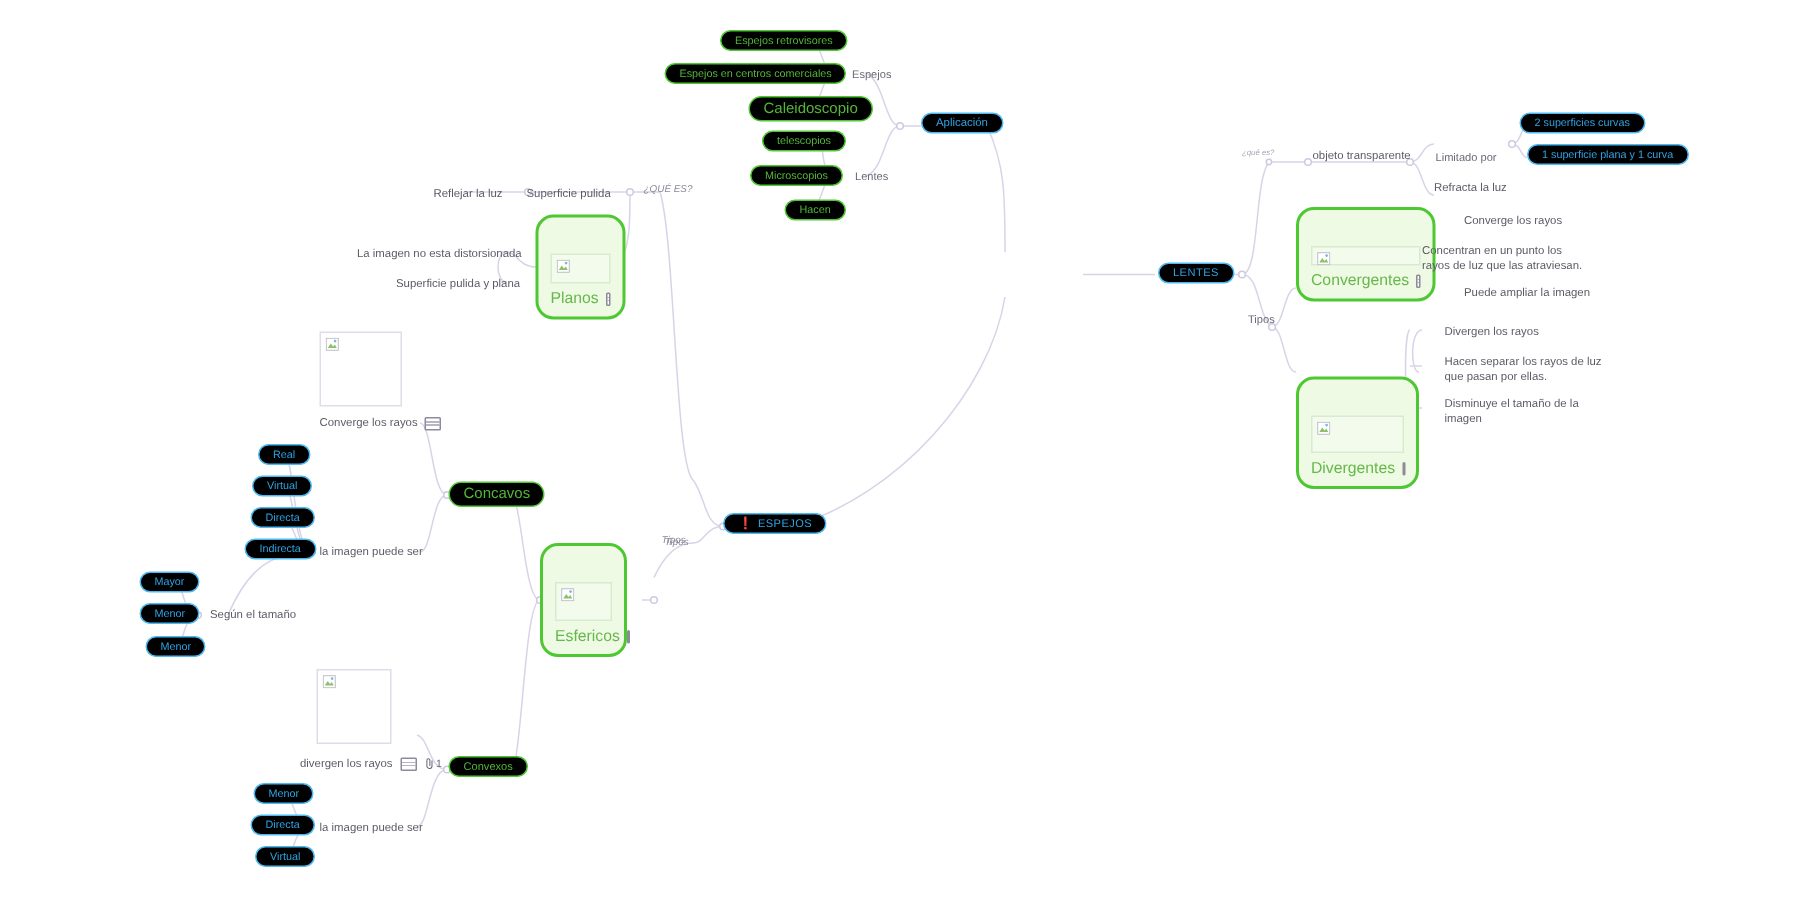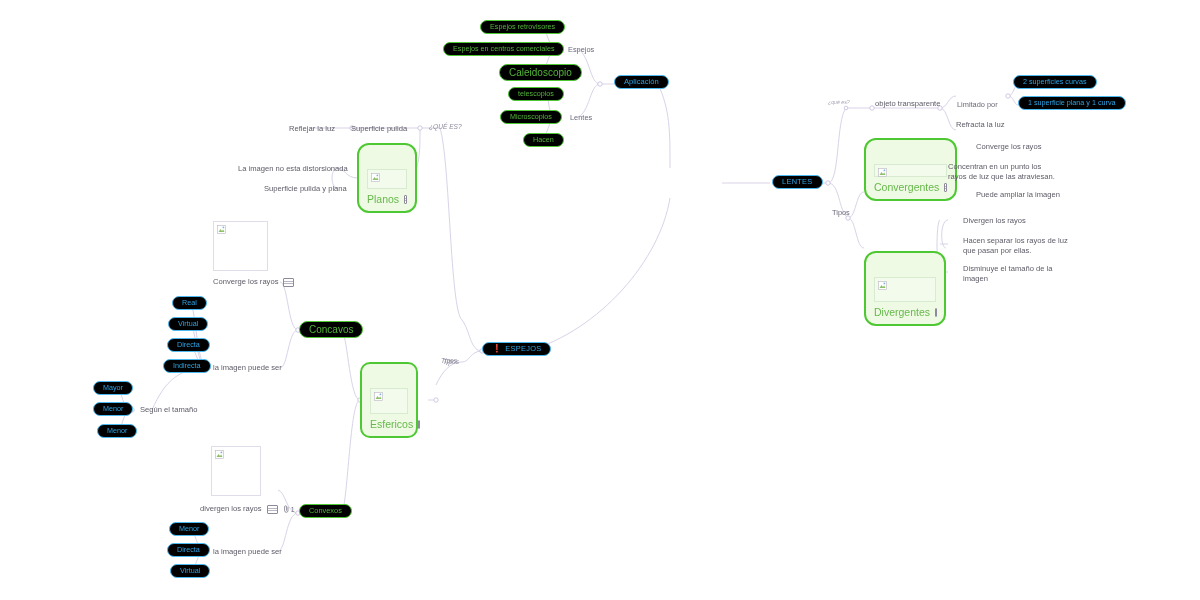--- a/index.html
+++ b/index.html
@@ -216,21 +216,21 @@
     </div>
     <div class="cardlabel">
       <span>Planos</span>
       <span class="ic note-ic"></span>
     </div>
   </div>
 
   <div class="node leaf" style="left:238px;top:164px;">La imagen no esta distorsionada</div>
   <div class="node leaf" style="left:264px;top:184px;">Superficie pulida y plana</div>
 
-  <div class="node card" style="left:360px;top:362px;width:58px;height:76px;border-radius:10px;">
+  <div class="node card" style="left:360px;top:362px;width:58px;height:76px;">
     <div class="imgbox">
       <svg class="broken" viewBox="0 0 9 9">
         <rect x="0.5" y="0.5" width="8" height="8" fill="#fff" stroke="#b9b5c4" stroke-width="0.6"></rect>
         <path d="M1.5 7 L3.5 4 L5 6 L6.2 4.6 L7.5 7 Z" fill="#8cc06a"></path>
         <circle cx="6.4" cy="2.4" r="0.9" fill="#7fb5d8"></circle>
       </svg>
     </div>
     <div class="cardlabel">
       <span>Esfericos</span>
       <span class="ic note-ic"></span>

